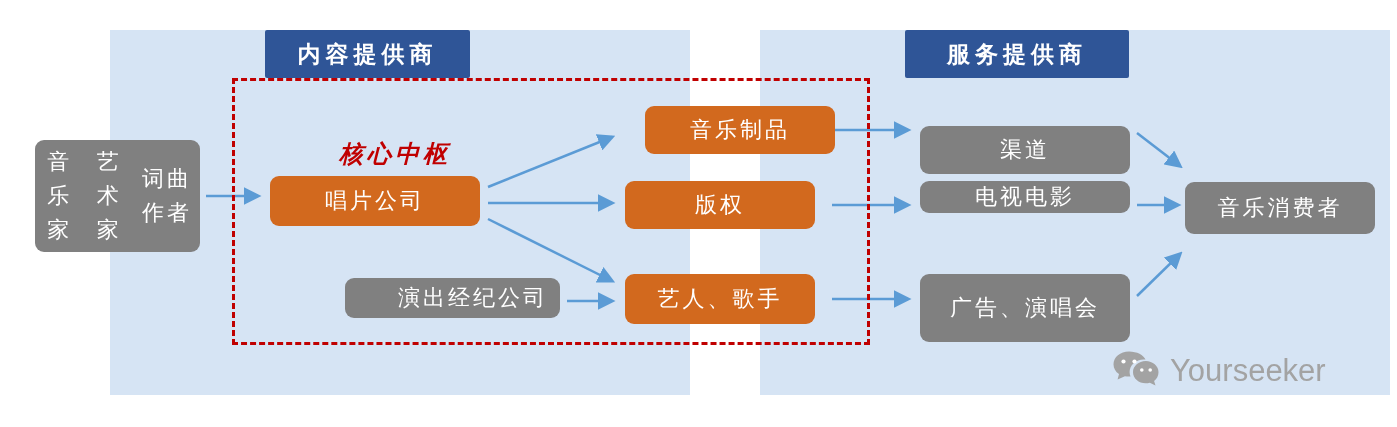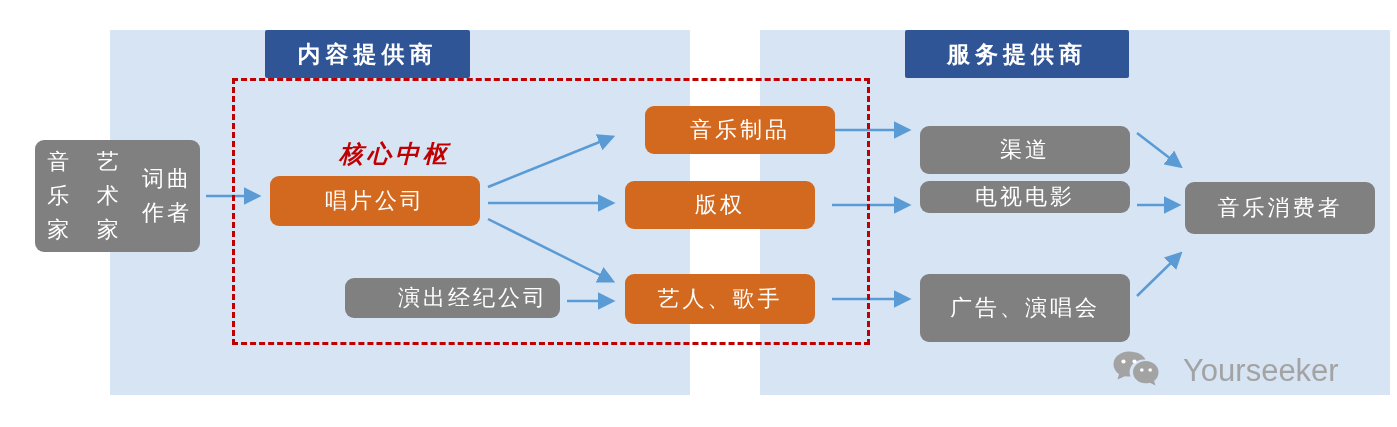--- a/index.html
+++ b/index.html
@@ -73,21 +73,21 @@
   }
   .arrow-line {
     stroke: var(--arrow-blue, #5B9BD5);
     stroke-width: 2.5;
   }
   .arrow-head { fill: var(--arrow-blue, #5B9BD5); }
   .watermark {
     position: absolute;
     display: flex;
     align-items: center;
-    gap: 23px;
+    gap: 10px;
     color: var(--watermark-gray, #A3A3A3);
     font-size: 31px;
   }
   .wm-fill { fill: var(--watermark-gray, #A3A3A3); }
   .wechat-icon svg { display: block; }
 </style>
 </head>
 <body>
 
 <div class="canvas">

